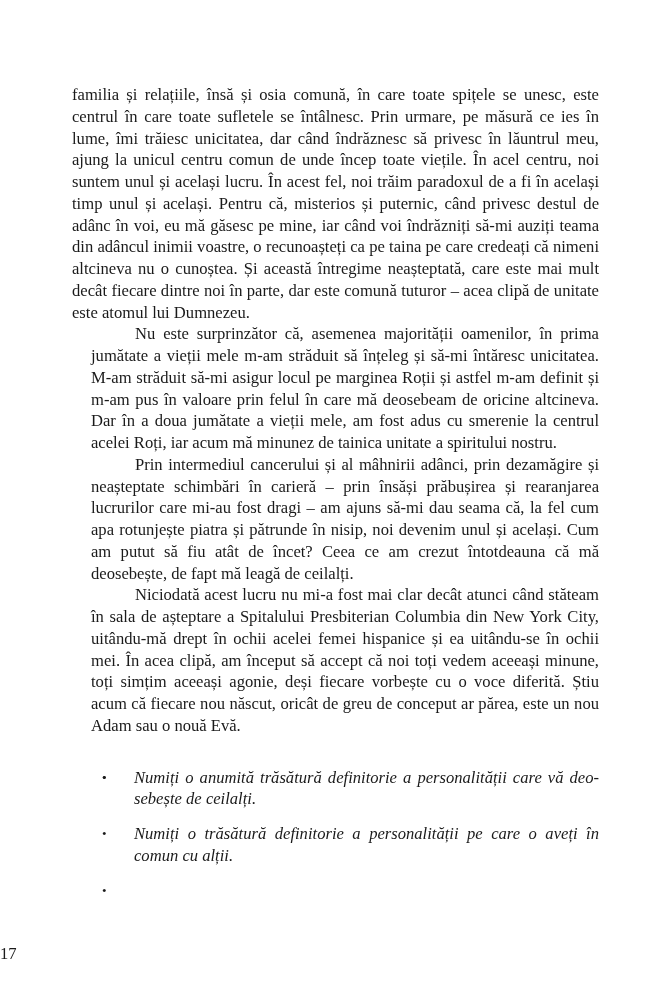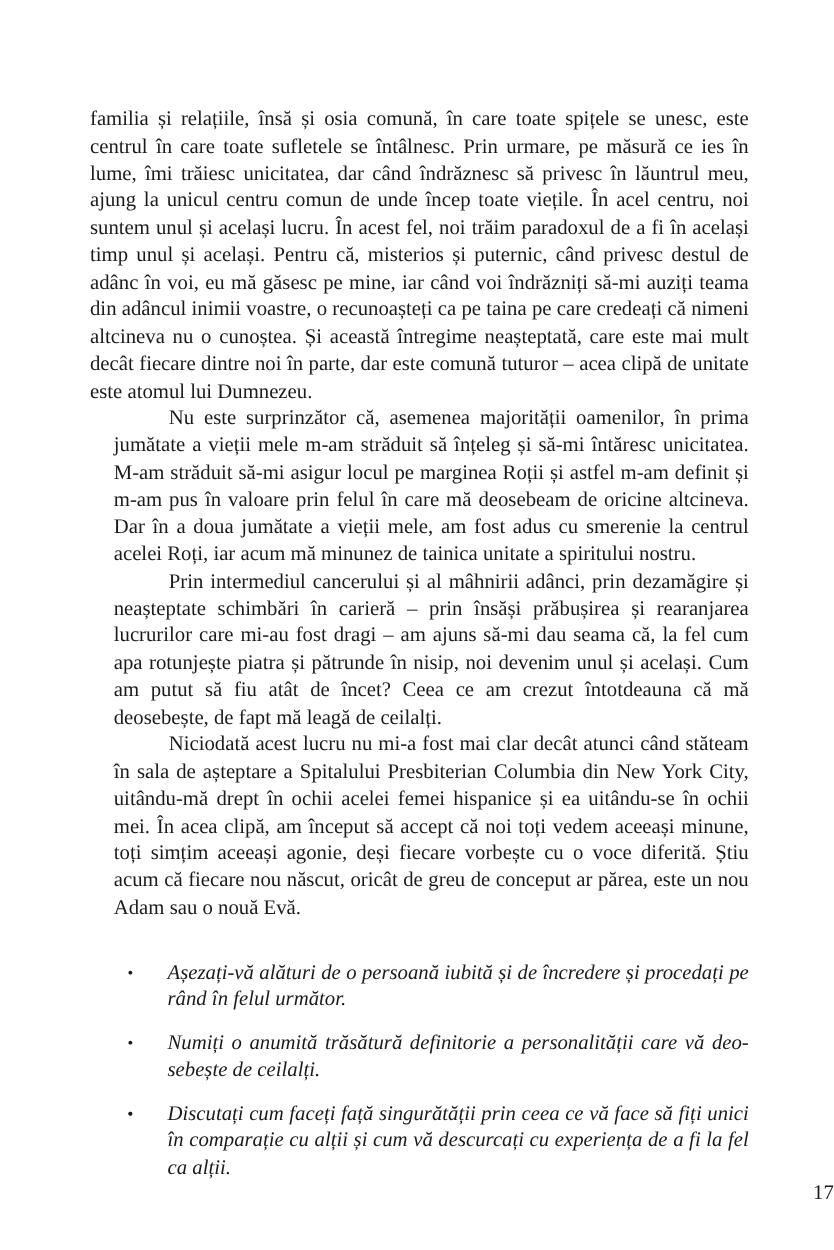--- a/index.html
+++ b/index.html
@@ -40,47 +40,46 @@
     left: 30px;
     top: 0;
     font-style: normal;
     font-size: 13px;
   }
   .page-number {
     position: absolute;
     left: 0;
     width: 667px;
     top: 944px;
-    text-align: right;
+    text-align: left;
     font-family: "Liberation Serif", "DejaVu Serif", serif;
     font-size: 16.6px;
     color: #1a1a1a;
   }
 </style>
 </head>
 <body>
 
 <div class="page">
   <p class="para">familia și relațiile, însă și osia comună, în care toate spițele se unesc, este centrul în care toate sufletele se întâlnesc. Prin urmare, pe măsură ce ies în lume, îmi trăiesc unicitatea, dar când îndrăznesc să privesc în lăuntrul meu, ajung la unicul centru comun de unde încep toate viețile. În acel centru, noi suntem unul și același lucru. În acest fel, noi trăim paradoxul de a fi în același timp unul și același. Pentru că, misterios și puternic, când privesc destul de adânc în voi, eu mă găsesc pe mine, iar când voi îndrăzniți să-mi auziți teama din adâncul inimii voastre, o recunoașteți ca pe taina pe care credeați că nimeni altcineva nu o cunoștea. Și această întregime neașteptată, care este mai mult decât fiecare dintre noi în parte, dar este comună tuturor – acea clipă de unitate este atomul lui Dumnezeu.</p>
   <p class="para indent">Nu este surprinzător că, asemenea majorității oamenilor, în prima jumătate a vieții mele m-am străduit să înțeleg și să-mi întăresc unicitatea. M-am străduit să-mi asigur locul pe marginea Roții și astfel m-am definit și m-am pus în valoare prin felul în care mă deosebeam de oricine altcineva. Dar în a doua jumătate a vieții mele, am fost adus cu smerenie la centrul acelei Roți, iar acum mă minunez de tainica unitate a spiritului nostru.</p>
   <p class="para indent">Prin intermediul cancerului și al mâhnirii adânci, prin dezamăgire și neaș­teptate schimbări în carieră – prin însăși prăbușirea și rearanjarea lucrurilor care mi-au fost dragi – am ajuns să-mi dau seama că, la fel cum apa rotunjește piatra și pătrunde în nisip, noi devenim unul și același. Cum am putut să fiu atât de încet? Ceea ce am crezut întotdeauna că mă deosebește, de fapt mă leagă de ceilalți.</p>
   <p class="para indent">Niciodată acest lucru nu mi-a fost mai clar decât atunci când stăteam în sala de așteptare a Spitalului Presbiterian Columbia din New York City, uitându-mă drept în ochii acelei femei hispanice și ea uitându-se în ochii mei. În acea clipă, am început să accept că noi toți vedem aceeași minune, toți simțim aceeași ago­nie, deși fiecare vorbește cu o voce diferită. Știu acum că fiecare nou născut, oricât de greu de conceput ar părea, este un nou Adam sau o nouă Evă.</p>
 
   <ul class="bullets">
     <li class="bullet-item">
       <span class="bullet-dot">•</span>
-      <span>Așezați-vă alături de o persoană iubită și de încredere și procedați pe rând în felul următor.</span>
     </li>
     <li class="bullet-item">
       <span class="bullet-dot">•</span>
       <span>Numiți o anumită trăsătură definitorie a personalității care vă deo­sebește de ceilalți.</span>
     </li>
     <li class="bullet-item">
       <span class="bullet-dot">•</span>
+      <span>Numiți o trăsătură definitorie a personalității pe care o aveți în comun cu alții.</span>
     </li>
     <li class="bullet-item">
       <span class="bullet-dot">•</span>
-      <span>Discutați cum faceți față singurătății prin ceea ce vă face să fiți unici în comparație cu alții și cum vă descurcați cu experiența de a fi la fel ca alții.</span>
     </li>
   </ul>
 </div>
 
 <div class="page-number">17</div>
 
 </body></html>

